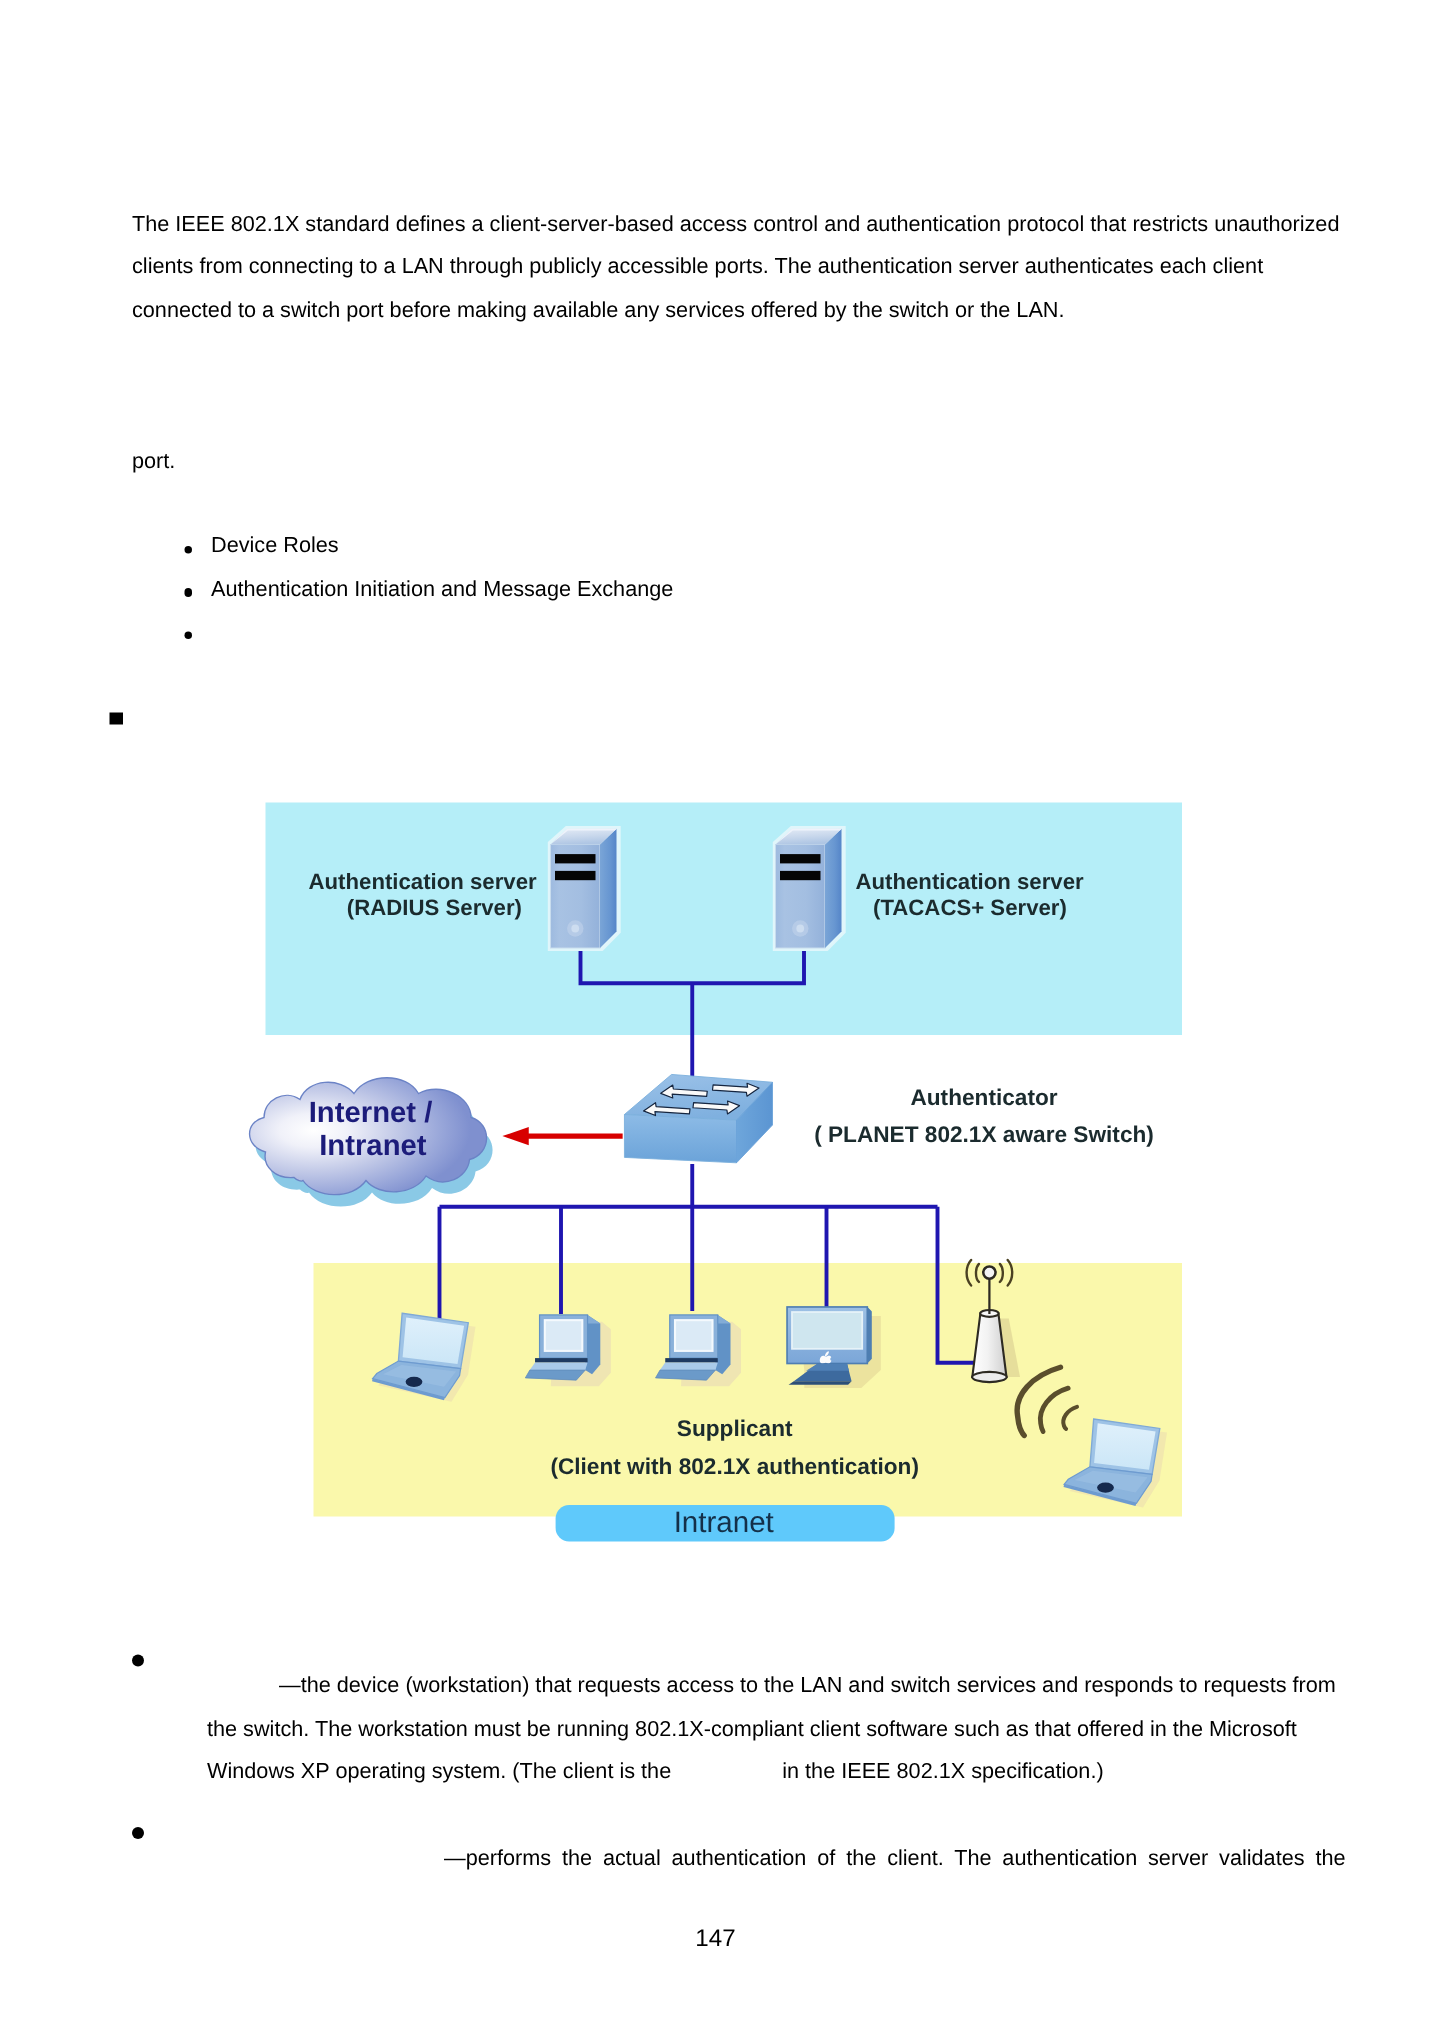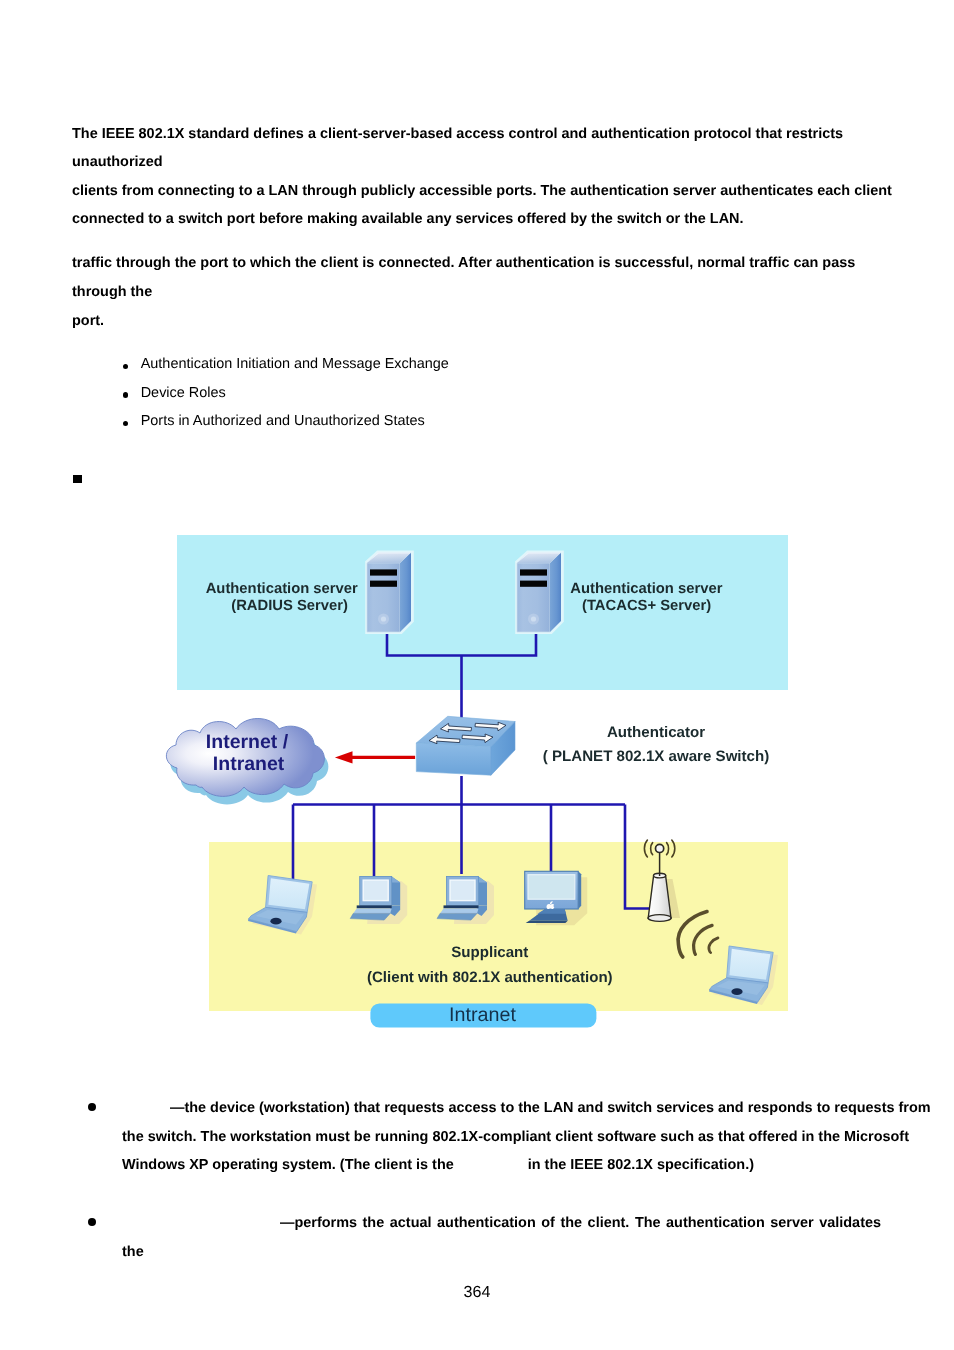--- a/index.html
+++ b/index.html
@@ -1,53 +1,52 @@
 <!DOCTYPE html>
 <html><head>
 <meta charset="utf-8">
 <style>
   html,body{margin:0;padding:0;}
   body{width:954px;height:1350px;background:#ffffff;
        font-family:"Liberation Sans",sans-serif;color:#000;position:relative;overflow:hidden;
        -webkit-font-smoothing:antialiased;text-rendering:geometricPrecision;}
   .page{position:absolute;left:0;top:0;width:954px;height:1350px;}
-  .txt{position:absolute;margin:0;font-size:14.44px;line-height:28.6px;color:#000;font-weight:bold;}
+  .txt{position:absolute;margin:16px;font-size:14.44px;line-height:28.6px;color:#000;}
   .just{text-align:justify;text-justify:inter-word;}
   .blist{position:absolute;margin:0;padding:0;list-style:none;}
   .blist li{position:relative;font-size:14.44px;line-height:28.6px;}
   .dot{position:absolute;left:-1.2px;top:13.4px;width:5.4px;height:5.4px;border-radius:50%;background:#000;}
   .blab{display:inline-block;margin-left:16.7px;}
   .sq{position:absolute;background:#000;}
   .pgnum{position:absolute;font-size:16.1px;line-height:20px;color:#000;text-align:center;}
   .dfdot{position:absolute;background:#000;border-radius:50%;}
   .gap{display:inline-block;}
   .dgm{position:absolute;}
 </style>
 </head>
 <body>
 
 <div class="page">
 
   <p class="txt" style="left:72px;top:119.5px;width:820px;"><span>The IEEE 802.1X standard defines a client-server-based access control and authentication protocol that restricts unauthorized</span><br><span>clients from connecting to a LAN through publicly accessible ports. The authentication server authenticates each client</span><br><span>connected to a switch port before making available any services offered by the switch or the LAN.</span></p>
 
-  <p class="txt" style="left:72px;top:220.9px;width:820px;"><br><span>traffic through the port to which the client is connected. After authentication is successful, normal traffic can pass through the</span><br><span>port.</span></p>
+  <p class="txt" style="left:72px;top:220.9px;width:820px;"><br><br><span>port.</span></p>
 
 
   <ul class="blist" style="left:124px;top:350.3px;width:700px;">
+    <li>
+      <span class="dot"></span>
+      <span class="blab">Device Roles</span>
+    </li>
     <li>
       <span class="dot"></span>
       <span class="blab">Authentication Initiation and Message Exchange</span>
     </li>
     <li>
       <span class="dot"></span>
-      <span class="blab">Device Roles</span>
-    </li>
-    <li>
-      <span class="dot"></span>
-      <span class="blab">Ports in Authorized and Unauthorized States</span>
     </li>
   </ul>
 
   <div class="sq" style="left:72.5px;top:474.5px;width:9px;height:8.5px;"></div>
 
 
   <div class="dgm" style="left:0px;top:0px;width:954px;height:1182px;">
   <svg width="954" height="1350" viewBox="0 0 954 1350" style="display:block">
     <defs>
       <linearGradient id="gSrvFront" x1="0" y1="0" x2="1" y2="0">
@@ -258,14 +257,14 @@
 
   </svg>
   </div>
 
   <div class="dfdot" style="left:88px;top:1102.5px;width:8.2px;height:8.2px;"></div>
   <div class="txt" style="left:122px;top:1094.3px;width:820px;"><span class="gap" style="width:48px"></span><span>—the device (workstation) that requests access to the LAN and switch services and responds to requests from</span><br><span>the switch. The workstation must be running 802.1X-compliant client software such as that offered in the Microsoft</span><br><span>Windows XP operating system. (The client is the</span><span class="gap" style="width:74px"></span><span>in the IEEE 802.1X specification.)</span></div>
 
   <div class="dfdot" style="left:88px;top:1218px;width:8.2px;height:8.2px;"></div>
   <div class="txt just" style="left:122px;top:1209.3px;width:759px;text-align-last:justify;"><span class="gap" style="width:158px"></span><span>—performs the actual authentication of the client. The authentication server validates the</span></div>
 
-  <div class="pgnum" style="left:0px;top:1282px;width:954px;">364</div>
+  <div class="pgnum" style="left:0px;top:1282px;width:954px;">147</div>
 </div>
 
 </body></html>

